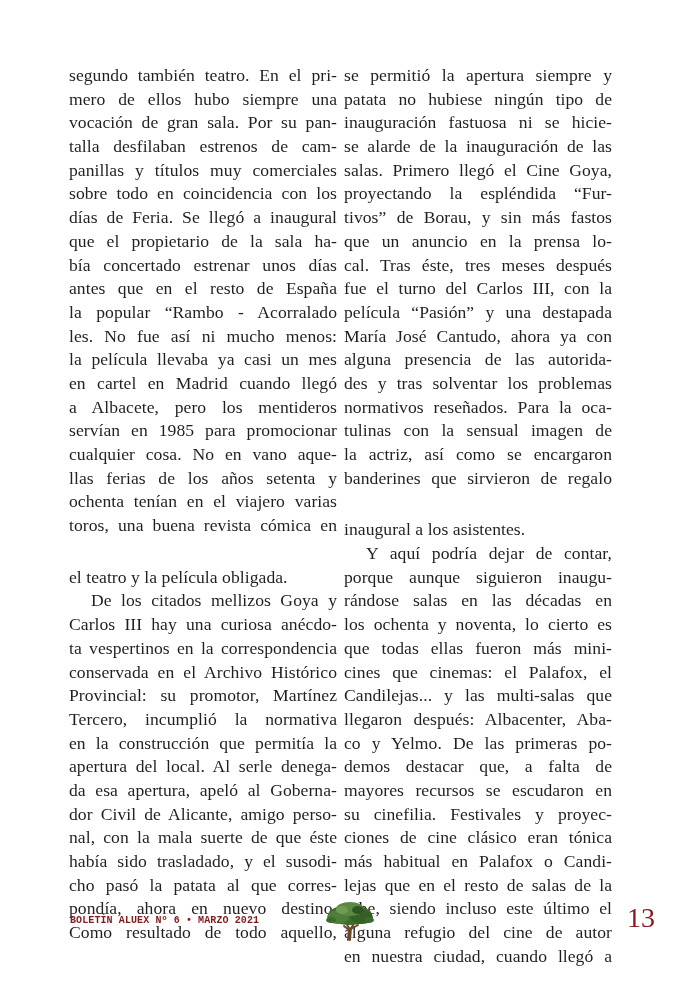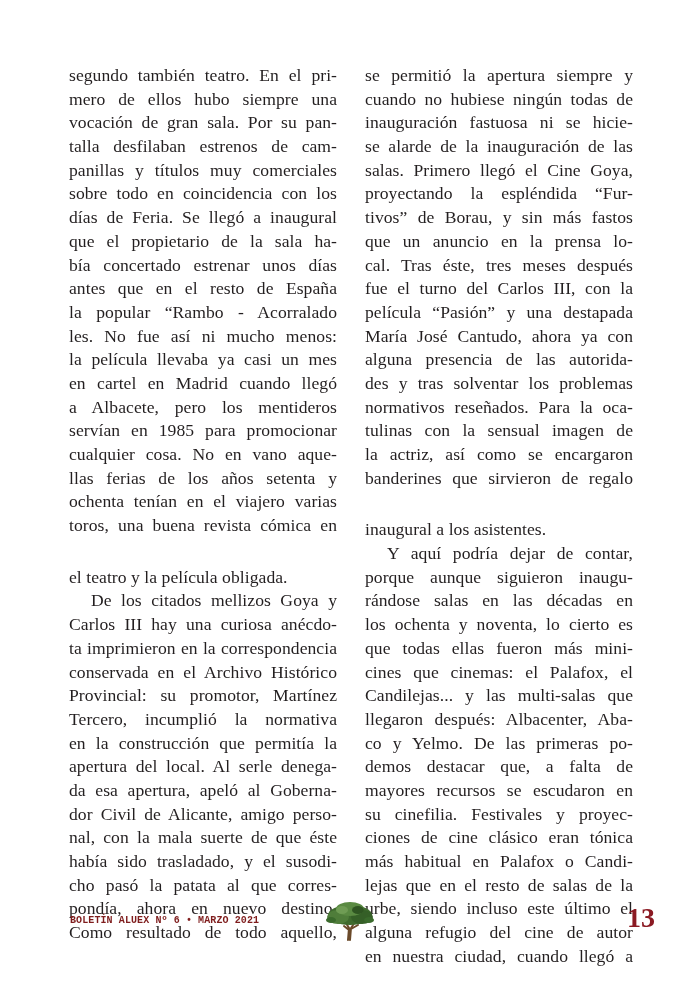--- a/index.html
+++ b/index.html
@@ -20,21 +20,21 @@
       left: 0; top: 0;
       width: 700px; height: 859px;
       background: #ffffff;
     }
     .column {
       position: absolute;
       top: 64px;
       width: 268px;
     }
     .col-left { left: 69px; }
-    .col-right { left: 365px; }
+    .col-right { left: 344px; }
     .line {
       display: block;
       height: 23.7px;
       line-height: 23.7px;
       font-size: 17.6px;
       text-align: justify;
       text-align-last: justify;
       white-space: nowrap;
       overflow: visible;
       letter-spacing: 0.05px;
@@ -63,21 +63,20 @@
       width: 56px;
       height: 44px;
     }
     .page-number {
       position: absolute;
       right: 45px;
       top: 902px;
       font-family: "Liberation Serif", "DejaVu Serif", serif;
       font-size: 28px;
       color: #8b1a23;
-      font-weight: bold;
     }
   </style>
 </head>
 <body>
 
 <div class="page">
   <div class="column col-left">
       <span class="line">segundo también teatro. En el pri-</span>
       <span class="line">mero de ellos hubo siempre una</span>
       <span class="line">vocación de gran sala. Por su pan-</span>
@@ -94,37 +93,37 @@
       <span class="line">en cartel en Madrid cuando llegó</span>
       <span class="line">a Albacete, pero los mentideros</span>
       <span class="line">servían en 1985 para promocionar</span>
       <span class="line">cualquier cosa. No en vano aque-</span>
       <span class="line">llas ferias de los años setenta y</span>
       <span class="line">ochenta tenían en el viajero varias</span>
       <span class="line">toros, una buena revista cómica en</span>
       <span class="line last">el teatro y la película obligada.</span>
       <span class="line indent">De los citados mellizos Goya y</span>
       <span class="line">Carlos III hay una curiosa anécdo-</span>
-      <span class="line">ta imprimieron en la correspondencia</span>
+      <span class="line">ta vespertinos en la correspondencia</span>
       <span class="line">conservada en el Archivo Histórico</span>
       <span class="line">Provincial: su promotor, Martínez</span>
       <span class="line">Tercero, incumplió la normativa</span>
       <span class="line">en la construcción que permitía la</span>
       <span class="line">apertura del local. Al serle denega-</span>
       <span class="line">da esa apertura, apeló al Goberna-</span>
       <span class="line">dor Civil de Alicante, amigo perso-</span>
       <span class="line">nal, con la mala suerte de que éste</span>
       <span class="line">había sido trasladado, y el susodi-</span>
       <span class="line">cho pasó la patata al que corres-</span>
       <span class="line">pondía, ahora en nuevo destino.</span>
       <span class="line">Como resultado de todo aquello,</span>
     </div>
   <div class="column col-right">
       <span class="line">se permitió la apertura siempre y</span>
-      <span class="line">cuando no hubiese ningún todas de</span>
+      <span class="line">patata no hubiese ningún tipo de</span>
       <span class="line">inauguración fastuosa ni se hicie-</span>
       <span class="line">se alarde de la inauguración de las</span>
       <span class="line">salas. Primero llegó el Cine Goya,</span>
       <span class="line">proyectando la espléndida “Fur-</span>
       <span class="line">tivos” de Borau, y sin más fastos</span>
       <span class="line">que un anuncio en la prensa lo-</span>
       <span class="line">cal. Tras éste, tres meses después</span>
       <span class="line">fue el turno del Carlos III, con la</span>
       <span class="line">película “Pasión” y una destapada</span>
       <span class="line">María José Cantudo, ahora ya con</span>

